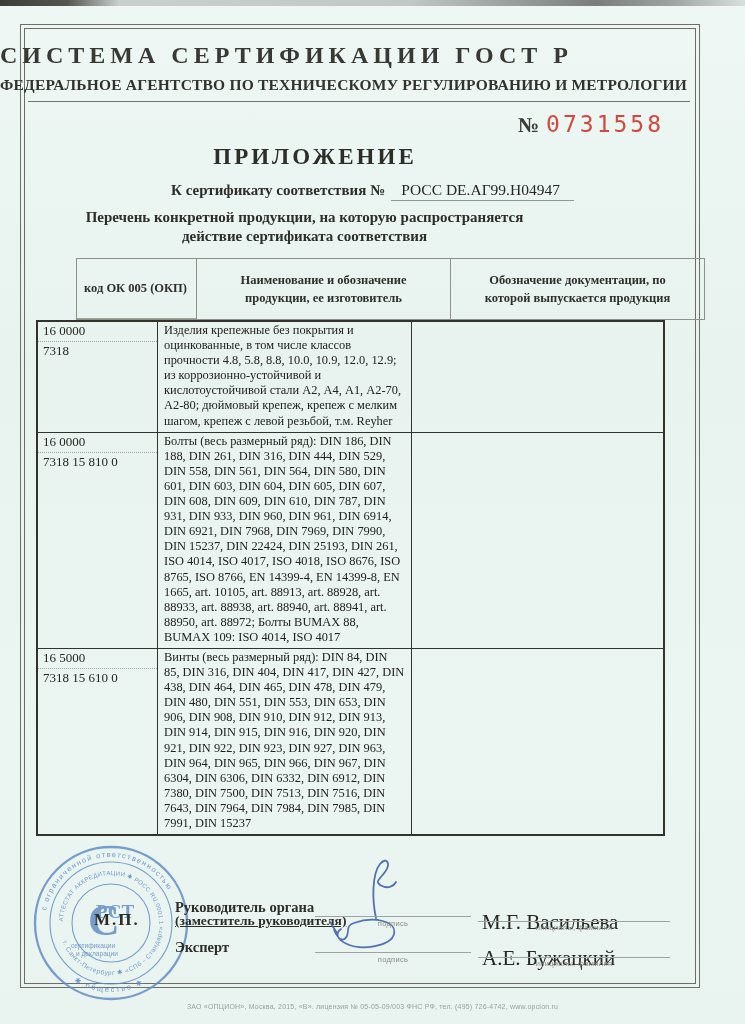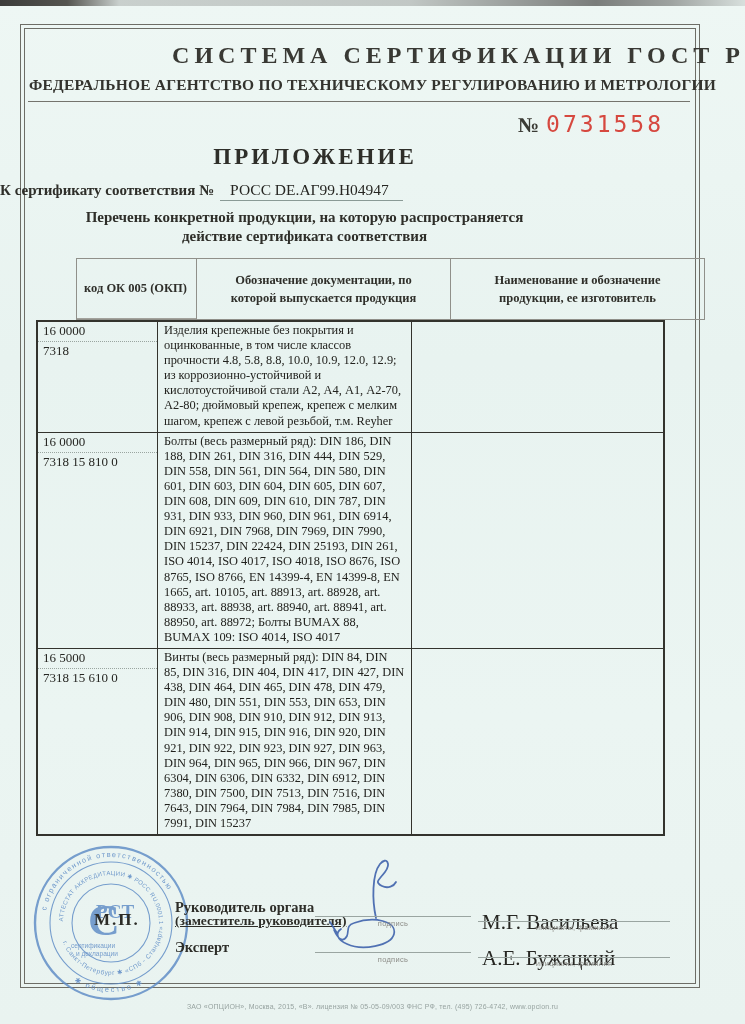--- a/index.html
+++ b/index.html
@@ -6,31 +6,31 @@
   body{width:745px;height:1024px;overflow:hidden;}
   .page{
     position:relative;width:745px;height:1024px;
     background:linear-gradient(180deg,#eef7f4 0%,#e8f3f0 35%,#ebf5f2 70%,#e9f3f0 100%);
     font-family:"Liberation Serif","DejaVu Serif",serif;color:#2f2f2b;
   }
   .scan-edge{position:absolute;top:0;left:0;width:745px;height:6px;
     background:linear-gradient(90deg,#3c3c3a 0%,#555550 9%,rgba(90,90,88,.25) 16%,rgba(90,90,88,.30) 55%,rgba(60,60,58,.65) 80%,rgba(60,60,58,.45) 90%,rgba(90,90,88,.15) 100%);}
   .frame{position:absolute;left:20px;top:24px;width:678px;height:962px;border:1.5px solid #6d6d66;}
   .frame-inner{position:absolute;inset:3px;border:1px solid #6d6d66;}
-  .h1{position:absolute;left:0;top:42px;width:745px;text-align:right;
+  .h1{position:absolute;left:0;top:42px;width:745px;text-align:left;
       font-size:24px;font-weight:bold;letter-spacing:5px;color:#393934;}
-  .h2{position:absolute;left:0;top:76px;width:745px;text-align:center;
+  .h2{position:absolute;left:0;top:76px;width:745px;text-align:left;
       font-size:15.5px;font-weight:bold;letter-spacing:.2px;color:#33332e;}
   .header-divider{position:absolute;left:28px;top:101px;width:662px;height:1px;background:#74746d;}
   .number{position:absolute;left:518px;top:111px;white-space:nowrap;}
   .number .nsign{font-size:21px;font-weight:600;color:#3b3b35;margin-right:7px;}
   .number .nval{font-family:"DejaVu Sans Mono",monospace;font-size:23px;color:#d6483f;letter-spacing:3px;}
   .title{position:absolute;left:0;top:144px;width:630px;text-align:center;
       font-size:23px;font-weight:bold;letter-spacing:3px;color:#2e2e29;}
-  .certline{position:absolute;left:0;top:181px;width:745px;text-align:left;font-size:15px;}
+  .certline{position:absolute;left:0;top:181px;width:745px;text-align:center;font-size:15px;}
   .certline .lbl{font-weight:bold;color:#2e2e29;}
   .certline .val{display:inline-block;font-size:15.5px;padding:0 14px 1px 10px;margin-left:6px;
       border-bottom:1px solid #8a9a96;color:#262622;}
   .descline{position:absolute;left:0;width:609px;text-align:center;font-size:15px;font-weight:bold;color:#2e2e29;}
   .desc1{top:209px;} .desc2{top:228px;}
 
   
   .tbl-header{position:absolute;left:36px;top:258px;width:629px;height:62px;
       display:grid;grid-template-columns:120px 254px 1fr;border:1px solid #90908a;box-sizing:border-box;margin-left:40px;}
   .tbl-header .hc{border-right:1px solid #90908a;box-sizing:border-box;}
@@ -103,22 +103,22 @@
     <span class="lbl">К сертификату соответствия №</span><span class="val">РОСС DE.АГ99.Н04947</span>
   </div>
 
   <div class="descline desc1">Перечень конкретной продукции,  на которую распространяется</div>
   <div class="descline desc2">действие сертификата соответствия</div>
 
   <div class="tbl-header">
     <div class="hc hc-codes">
       <div>код ОК 005 (ОКП)</div>
     </div>
+    <div class="hc hc-center">Наименование и обозначение продукции, ее изготовитель</div>
     <div class="hc hc-center">Обозначение документации, по которой выпускается продукция</div>
-    <div class="hc hc-center">Наименование и обозначение продукции, ее изготовитель</div>
   </div>
 
   <div class="tbl-body">
     <div class="tr r1">
       <div class="td">
         <div class="code-top">16 0000</div>
         <div class="code-bot">7318</div>
       </div>
       <div class="td desc">Изделия крепежные без покрытия и оцинкованные, в том числе классов прочности 4.8, 5.8, 8.8, 10.0, 10.9, 12.0, 12.9; из коррозионно-устойчивой и кислотоустойчивой стали А2, А4, А1, А2-70, А2-80;  дюймовый крепеж, крепеж с мелким шагом, крепеж с левой резьбой, т.м. Reyher</div>
       <div class="td"></div>

